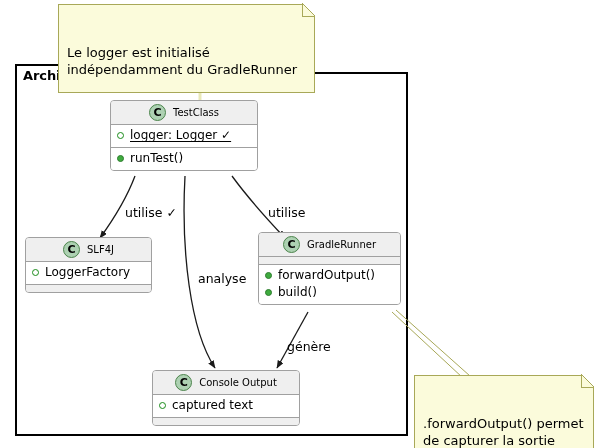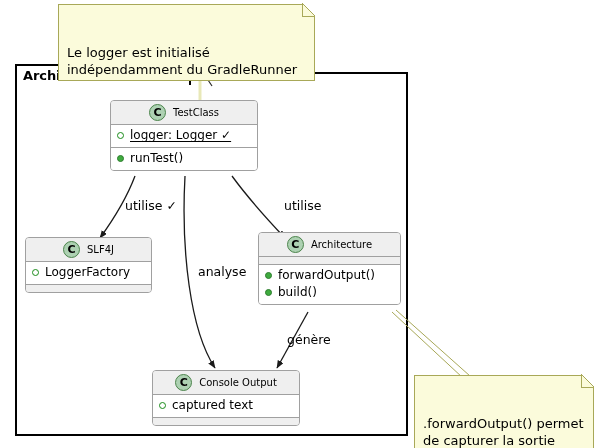--- a/index.html
+++ b/index.html
@@ -126,21 +126,21 @@
     text-decoration: underline;
     text-underline-offset: 2px;
   }
 
   
   .note {
     position: absolute;
     background: #FBFBDB;
     border: 1px solid #A8A858;
     box-sizing: border-box;
-    padding: 5px 8px 2px 8px;
+    padding: 5px 8px 14px 8px;
     font-size: 13px;
     line-height: 17px;
     color: #000000;
     white-space: pre-line;
   }
   .note .fold {
     position: absolute;
     top: -1px;
     right: -1px;
     width: 12px;
@@ -167,20 +167,21 @@
     width: 601px;
     height: 448px;
     pointer-events: none;
   }
   .edge-label {
     position: absolute;
     font-size: 12.5px;
     color: #000000;
     white-space: nowrap;
     background: transparent;
+    margin-top: 7px;
   }
 </style>
 </head>
 <body>
 
 <div id="canvas">
 
   <div class="pkg-frame" style="left:15px; top:72px; width:393px; height:364px;"></div>
   <div class="pkg-tab" style="left:15px; top:64px; width:176px; height:21px;">
     <span class="pkg-title">Architecture Correcte</span>
@@ -202,21 +203,21 @@
 
     <path d="M185,176 C181,250 190,330 215,368" stroke="#1A1A1A" stroke-width="1.3" fill="none" marker-end="url(#arrowhead)"></path>
 
     <path d="M308,312 L277,368" stroke="#1A1A1A" stroke-width="1.3" fill="none" marker-end="url(#arrowhead)"></path>
 
     <path d="M392,312 L463,378" stroke="#A8A858" stroke-width="1" fill="none"></path>
     <path d="M396,310 L470,376" stroke="#A8A858" stroke-width="1" fill="none"></path>
   </svg>
 
   <div class="edge-label" style="left:125px; top:198px;">utilise ✓</div>
-  <div class="edge-label" style="left:284px; top:198px;">utilise</div>
+  <div class="edge-label" style="left:268px; top:198px;">utilise</div>
   <div class="edge-label" style="left:198px; top:264px;">analyse</div>
   <div class="edge-label" style="left:287px; top:332px;">génère</div>
 
   <div class="uml-class" style="left:110px; top:100px; width:148px;">
     <div class="uml-head">
       <span class="circ-c">C</span>
       <span class="cname">TestClass</span>
     </div>
     <div class="uml-sep"></div>
     <div class="uml-compartment">
@@ -246,21 +247,21 @@
         <span>LoggerFactory</span>
       </div>
     </div>
     <div class="uml-sep"></div>
     <div class="uml-compartment empty"></div>
   </div>
 
   <div class="uml-class" style="left:258px; top:232px; width:143px;">
     <div class="uml-head">
       <span class="circ-c">C</span>
-      <span class="cname">Architecture</span>
+      <span class="cname">GradleRunner</span>
     </div>
     <div class="uml-sep"></div>
     <div class="uml-compartment empty"></div>
     <div class="uml-sep"></div>
     <div class="uml-compartment">
       <div class="uml-member">
         <span class="vis-dot vis-public"></span>
         <span>forwardOutput()</span>
       </div>
       <div class="uml-member">

